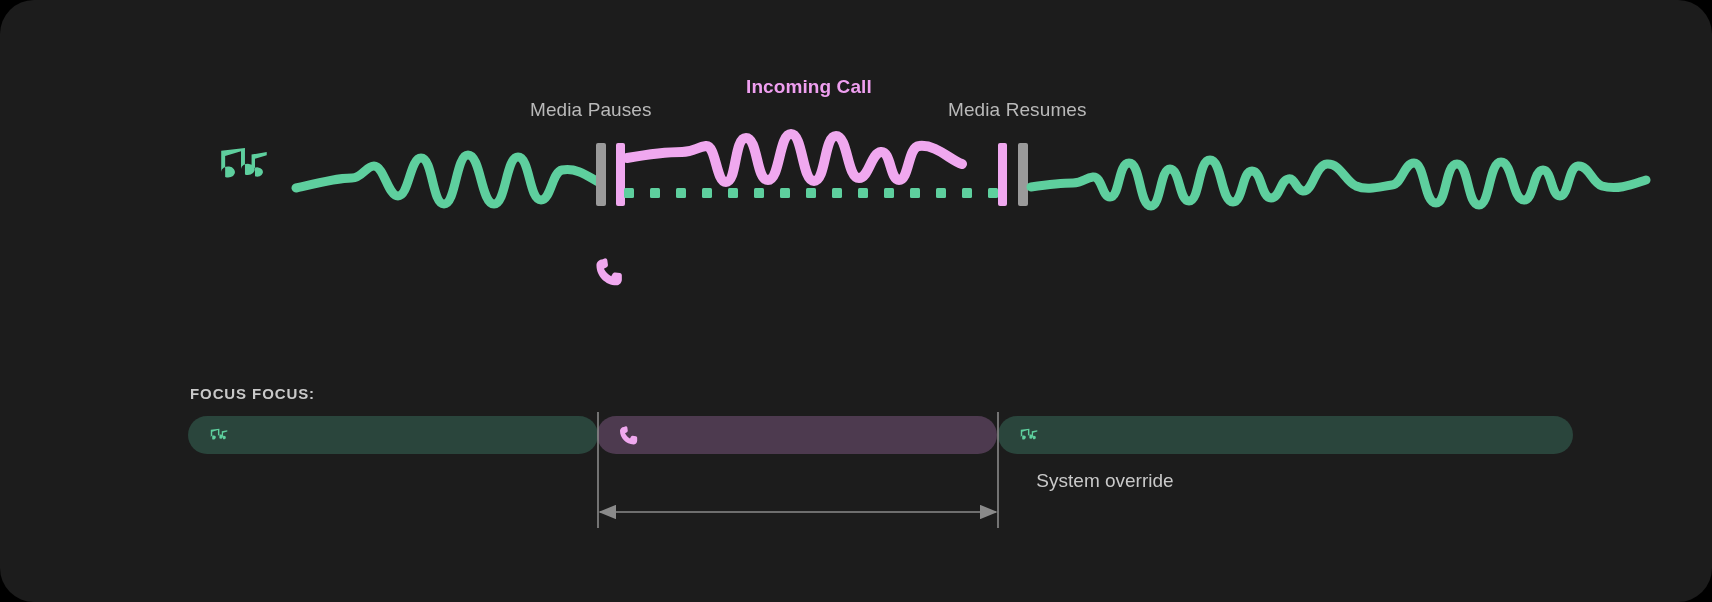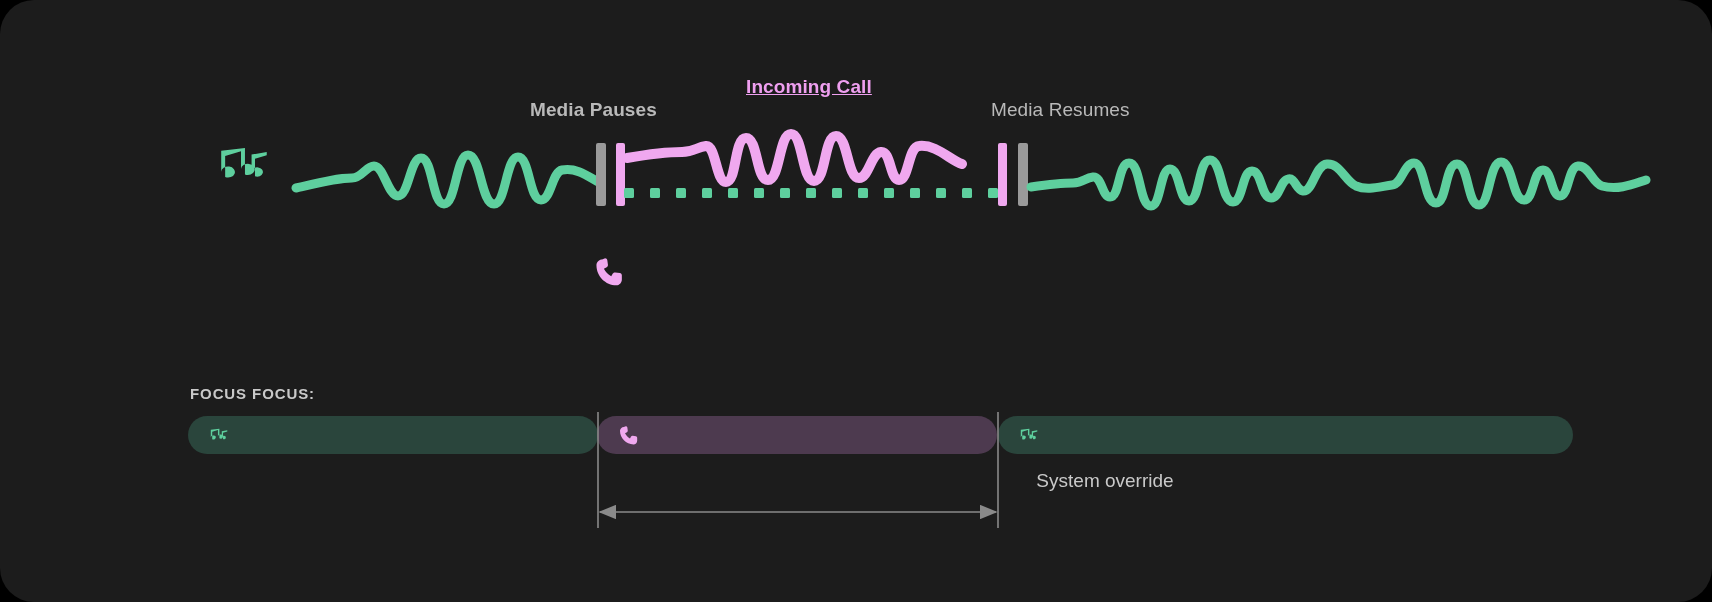--- a/index.html
+++ b/index.html
@@ -30,28 +30,27 @@
     height: 330px;
   }
 
   .stage-label {
     position: absolute;
     font-size: 19px;
     letter-spacing: 0.1px;
     white-space: nowrap;
     color: #b9b9b9;
   }
-  #label-media-pauses  { left: 530px; top: 99px; font-weight: bold; }
-  #label-media-resumes { left: 948px; top: 99px; margin-left: 43px; }
+  #label-media-pauses  { left: 530px; top: 99px; }
+  #label-media-resumes { left: 948px; top: 99px; }
   #label-incoming-call {
     left: 746px; top: 76px;
     color: #ef9ff0;
     font-weight: bold;
     font-size: 19px;
-    text-decoration: underline;
   }
 
   #waveform-svg {
     position: absolute;
     left: 0; top: 0;
     width: 1712px;
     height: 330px;
   }
 
   

